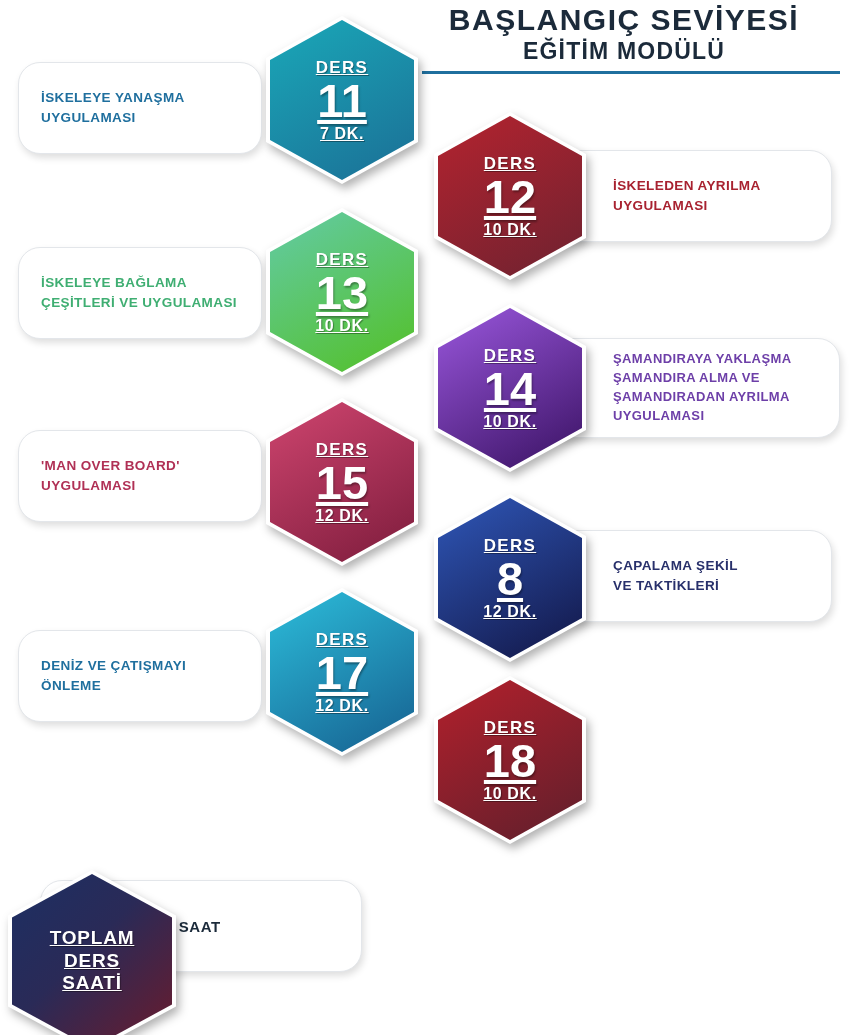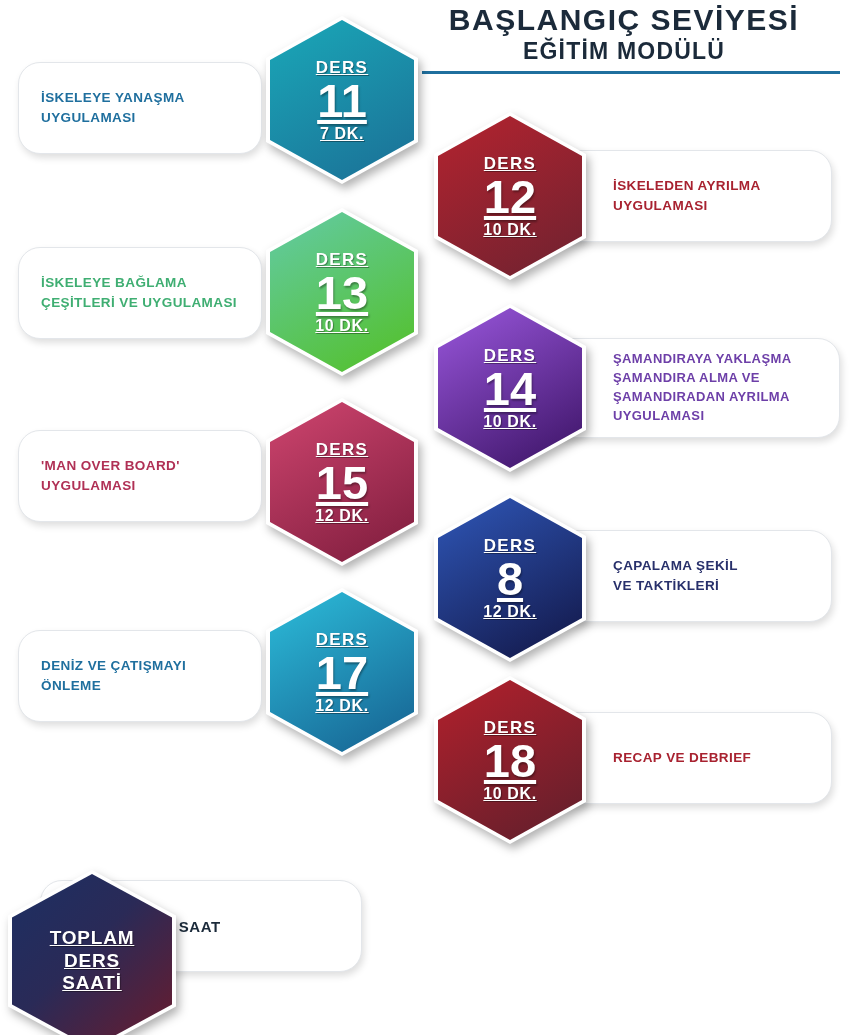--- a/index.html
+++ b/index.html
@@ -252,23 +252,20 @@
   <div class="hexwrap" style="left:266px; top:588px; width:152px; height:168px;">
     <div class="hex" style="background:#ffffff;">
       <div class="inner" style="background:linear-gradient(150deg,#2cbdda 0%,#166090 100%);">
         <div class="lbl">DERS</div>
         <div class="num">17</div>
         <div class="dur">12 DK.</div>
       </div>
     </div>
   </div>
 
-  <div class="plate right" style="left:520px; top:712px; width:312px; height:92px;">
-    <div class="txt" style="color:#a82230; padding-left:92px;">RECAP VE DEBRIEF</div>
-  </div>
   <div class="hexwrap" style="left:434px; top:676px; width:152px; height:168px;">
     <div class="hex" style="background:#ffffff;">
       <div class="inner" style="background:linear-gradient(150deg,#b3202c 0%,#5f1f2c 100%);">
         <div class="lbl">DERS</div>
         <div class="num">18</div>
         <div class="dur">10 DK.</div>
       </div>
     </div>
   </div>
 

